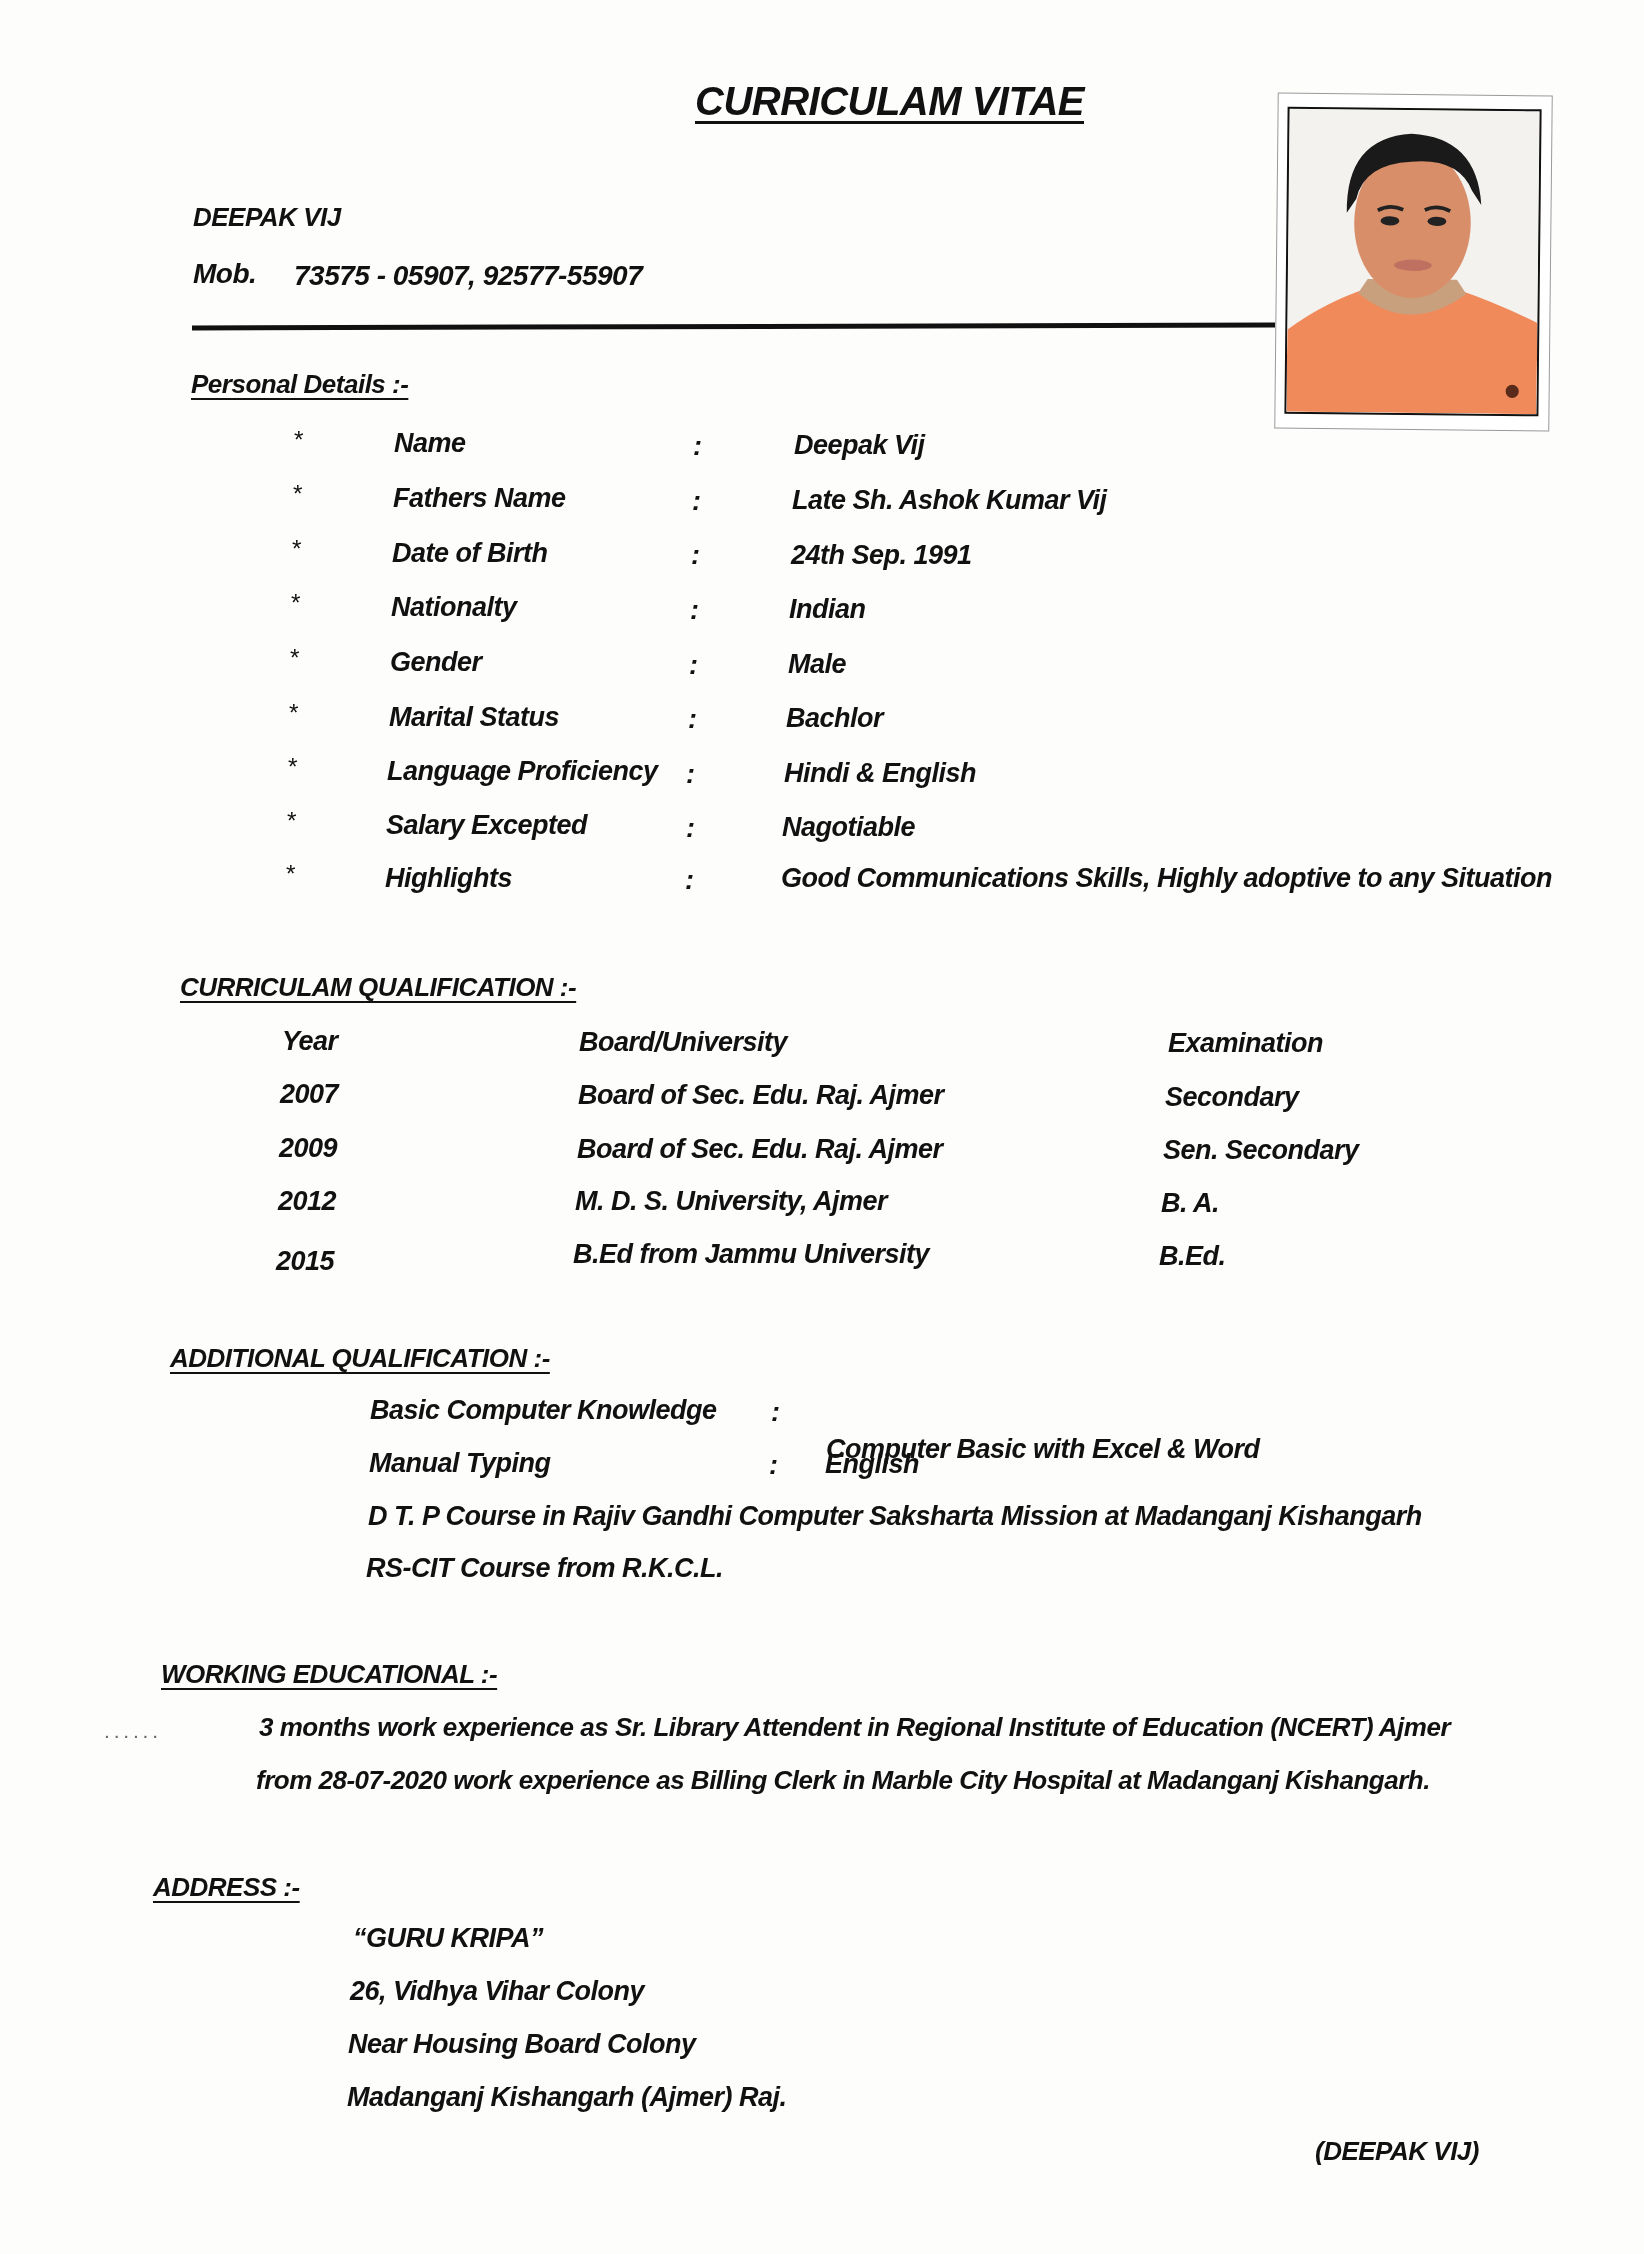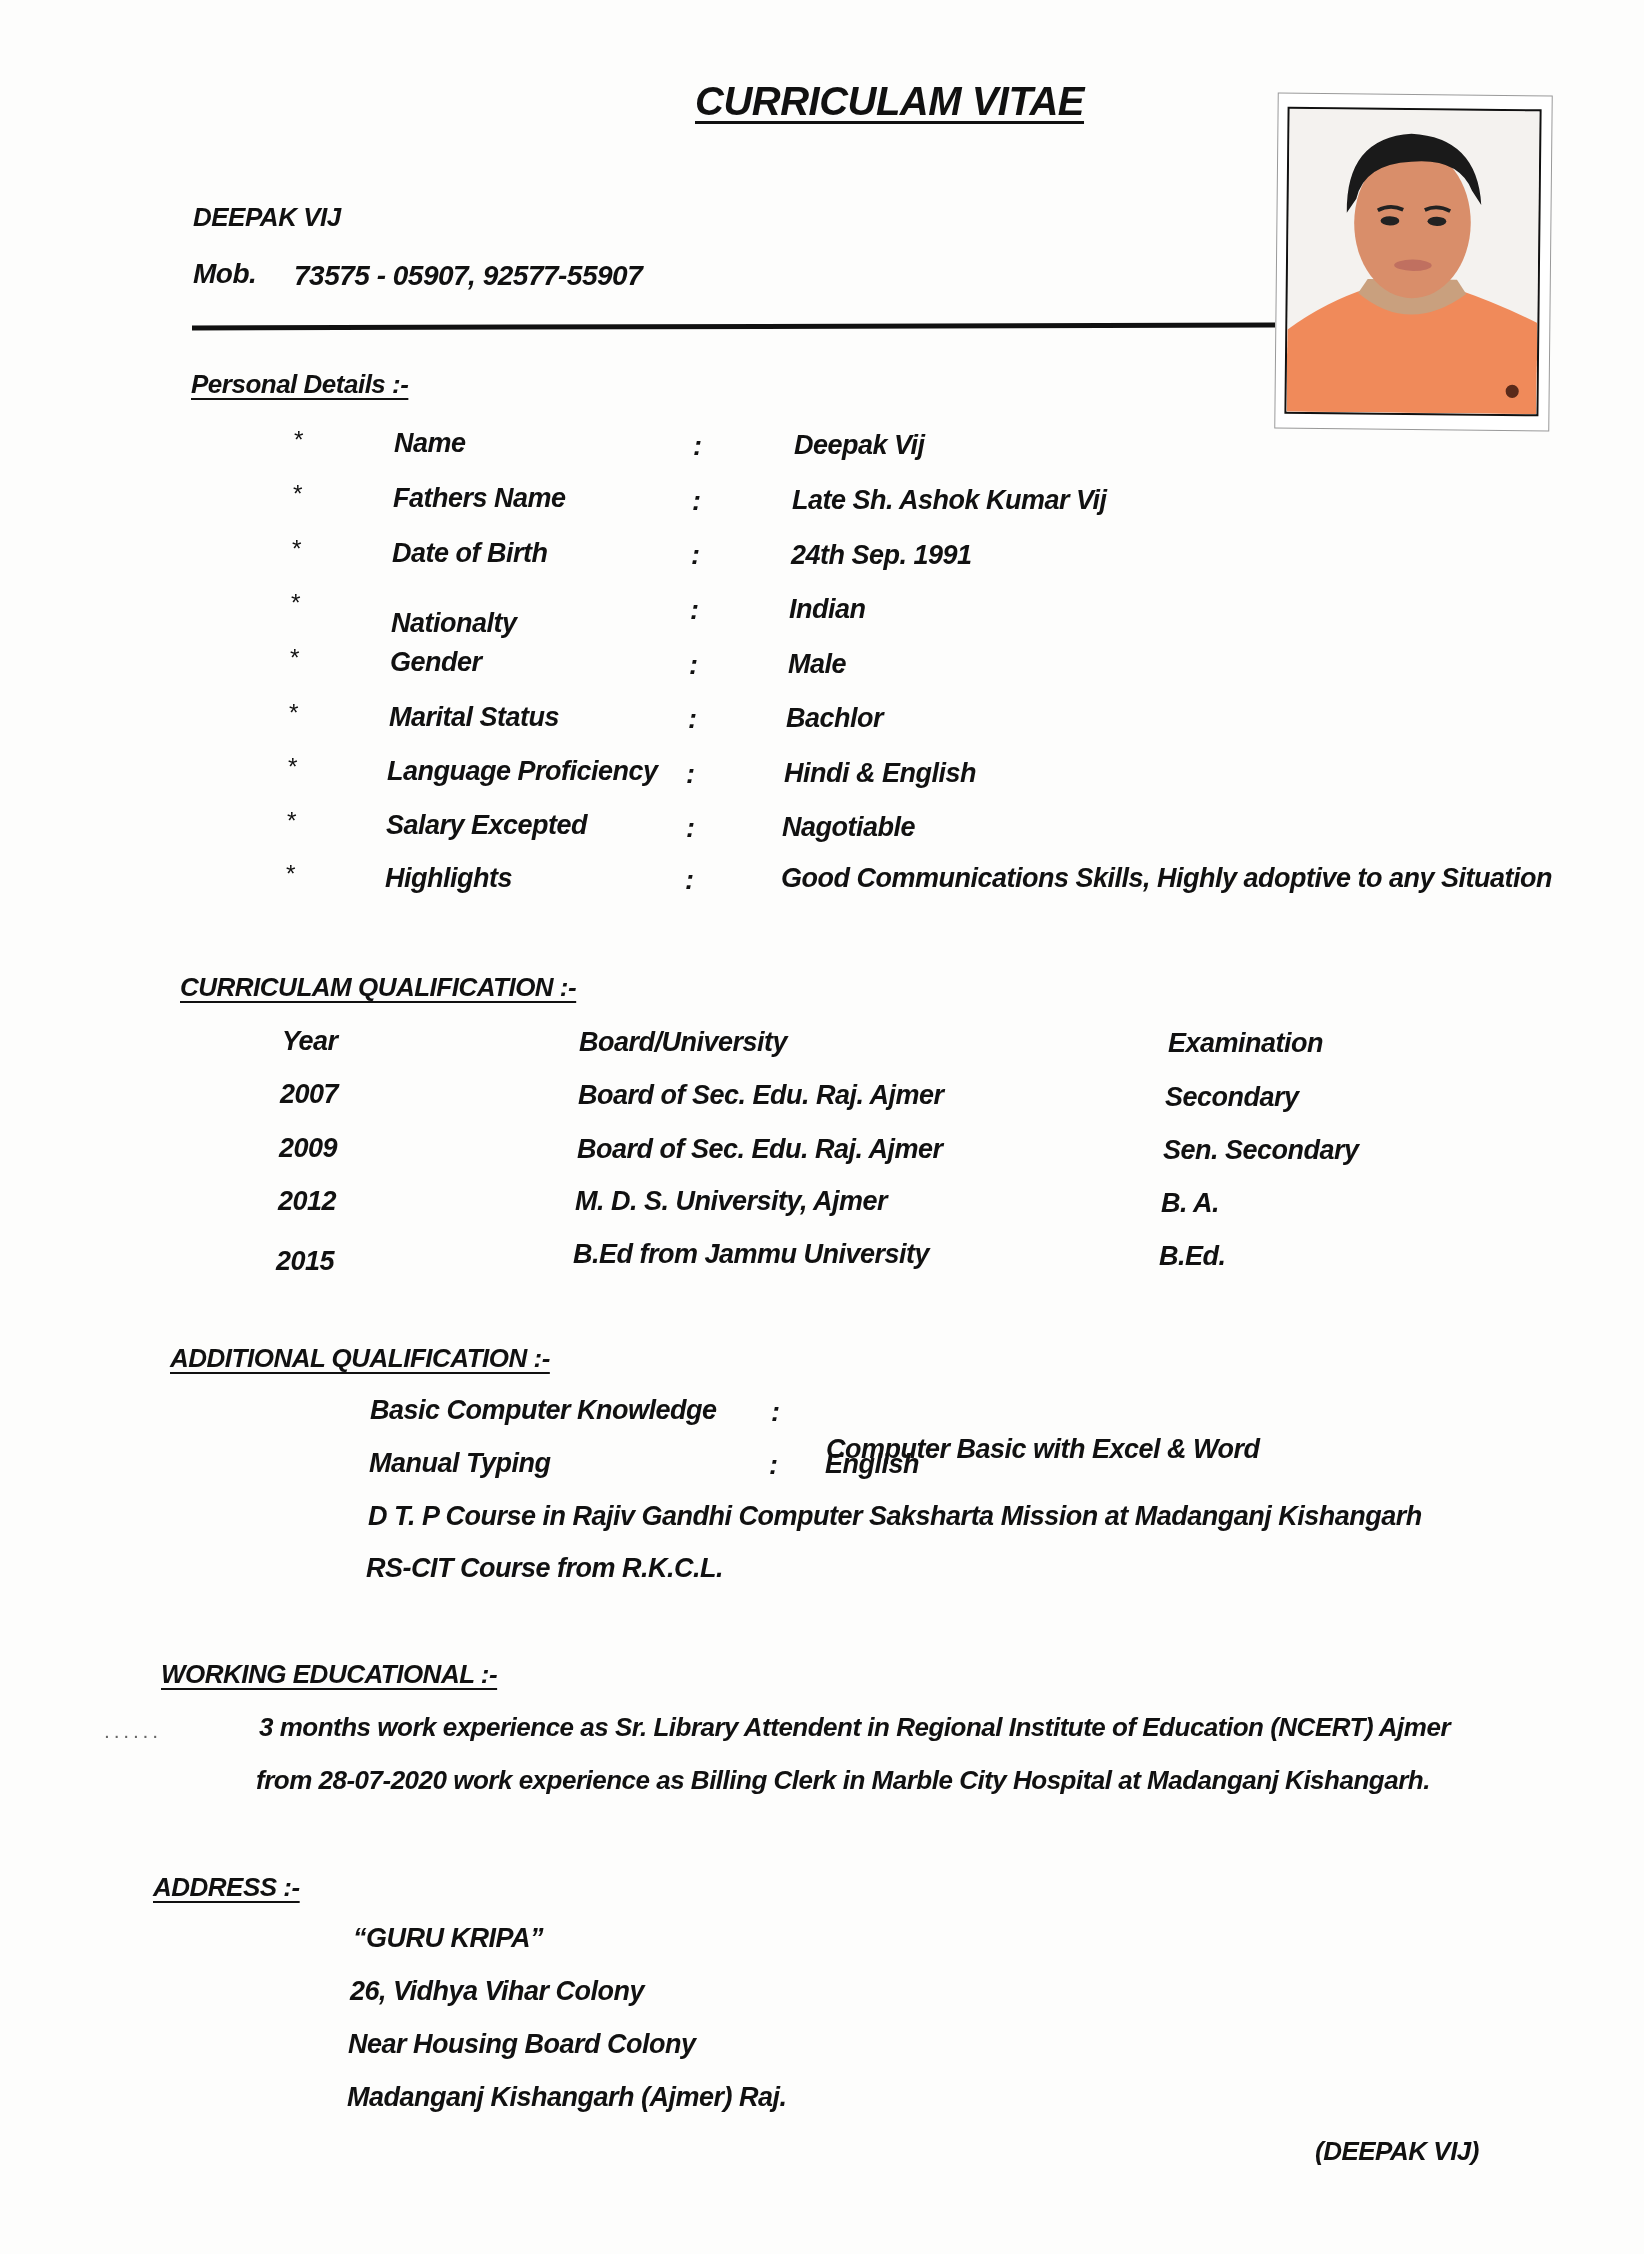--- a/index.html
+++ b/index.html
@@ -65,21 +65,21 @@
     <span class="row it" style="left:792px; top:485px;">Late Sh. Ashok Kumar Vij</span>
   </div>
   <div>
     <span class="bullet" style="left:292px; top:535px;">*</span>
     <span class="row it" style="left:392px; top:538px;">Date of Birth</span>
     <span class="colon it" style="left:691px; top:540px;">:</span>
     <span class="row it" style="left:791px; top:540px;">24th Sep. 1991</span>
   </div>
   <div>
     <span class="bullet" style="left:291px; top:589px;">*</span>
-    <span class="row it" style="left:391px; top:592px;margin-top:16px;">Nationalty</span>
+    <span class="row it" style="left:391px; top:592px;">Nationalty</span>
     <span class="colon it" style="left:690px; top:595px;">:</span>
     <span class="row it" style="left:789px; top:594px;">Indian</span>
   </div>
   <div>
     <span class="bullet" style="left:290px; top:644px;">*</span>
     <span class="row it" style="left:390px; top:647px;">Gender</span>
     <span class="colon it" style="left:689px; top:650px;">:</span>
     <span class="row it" style="left:788px; top:649px;">Male</span>
   </div>
   <div>

